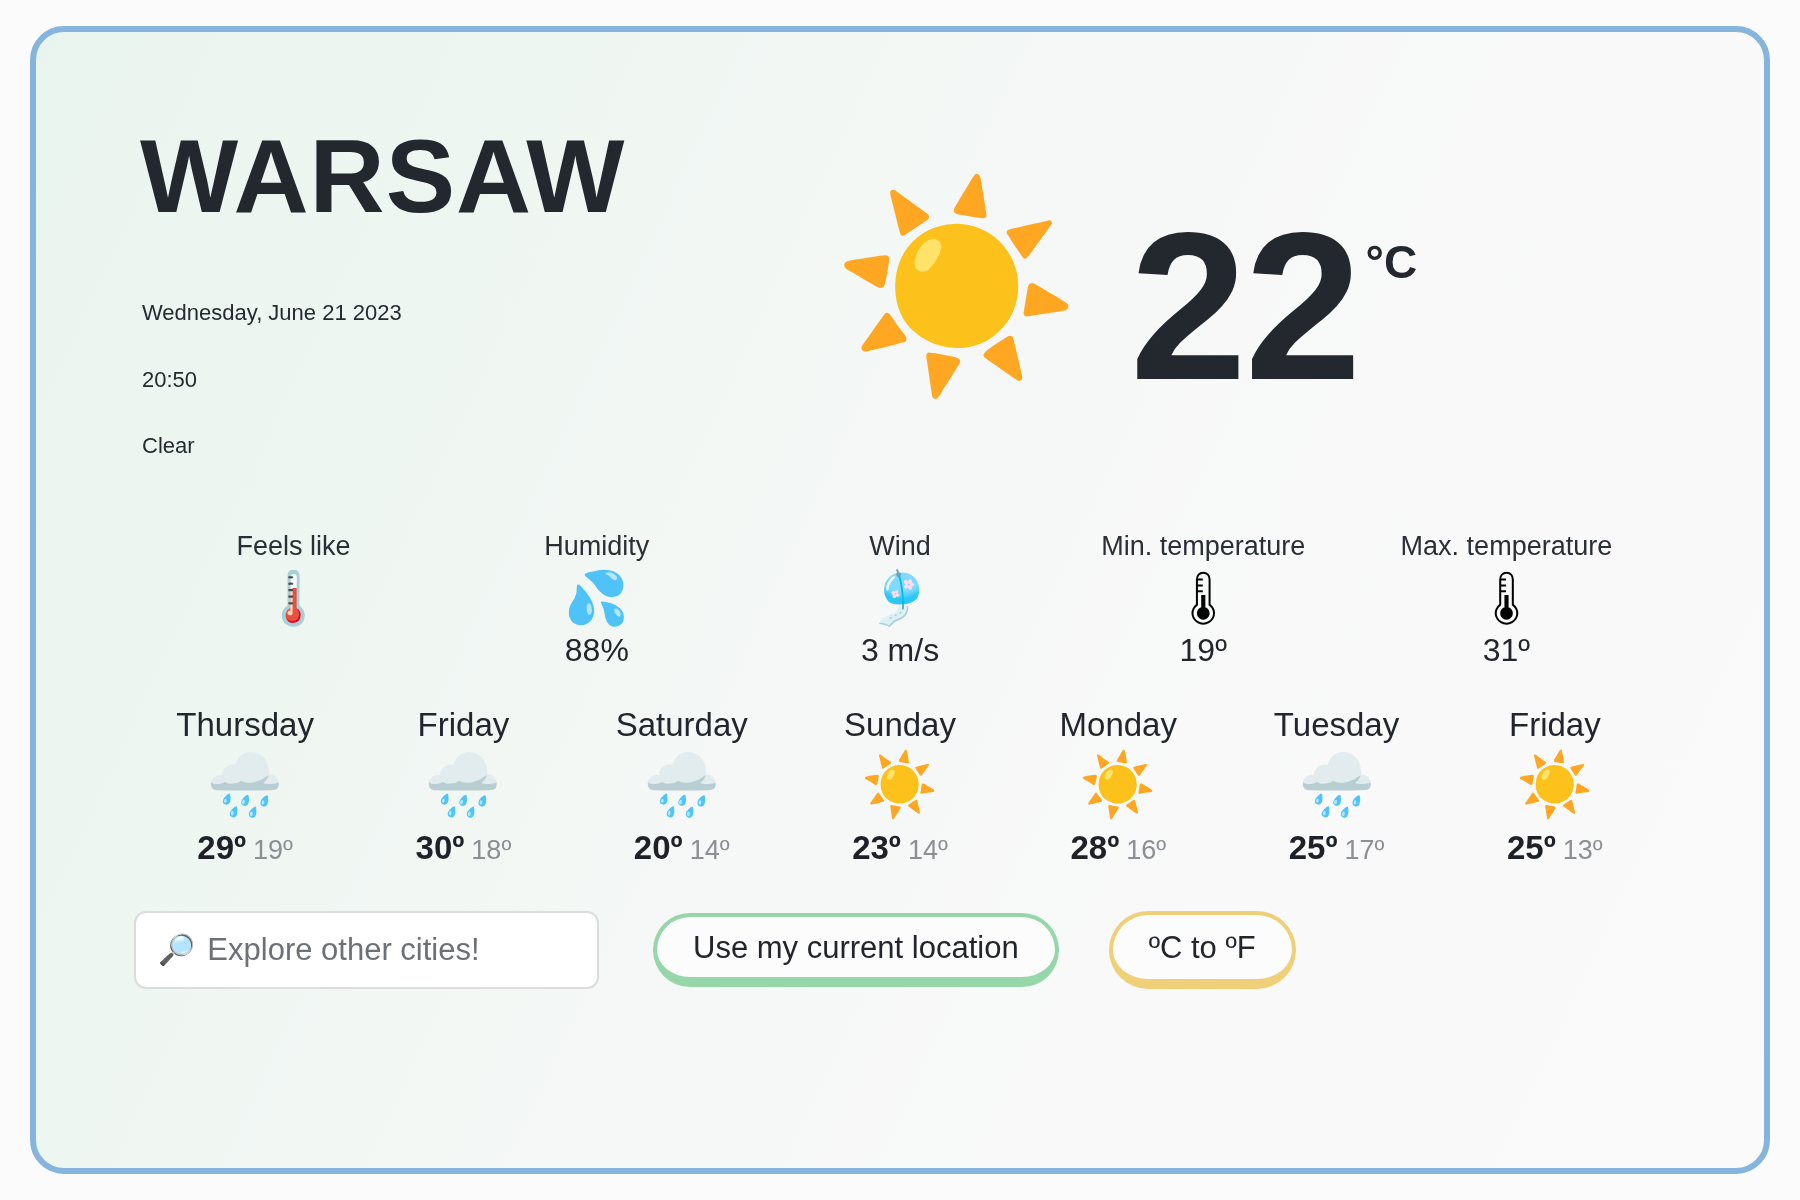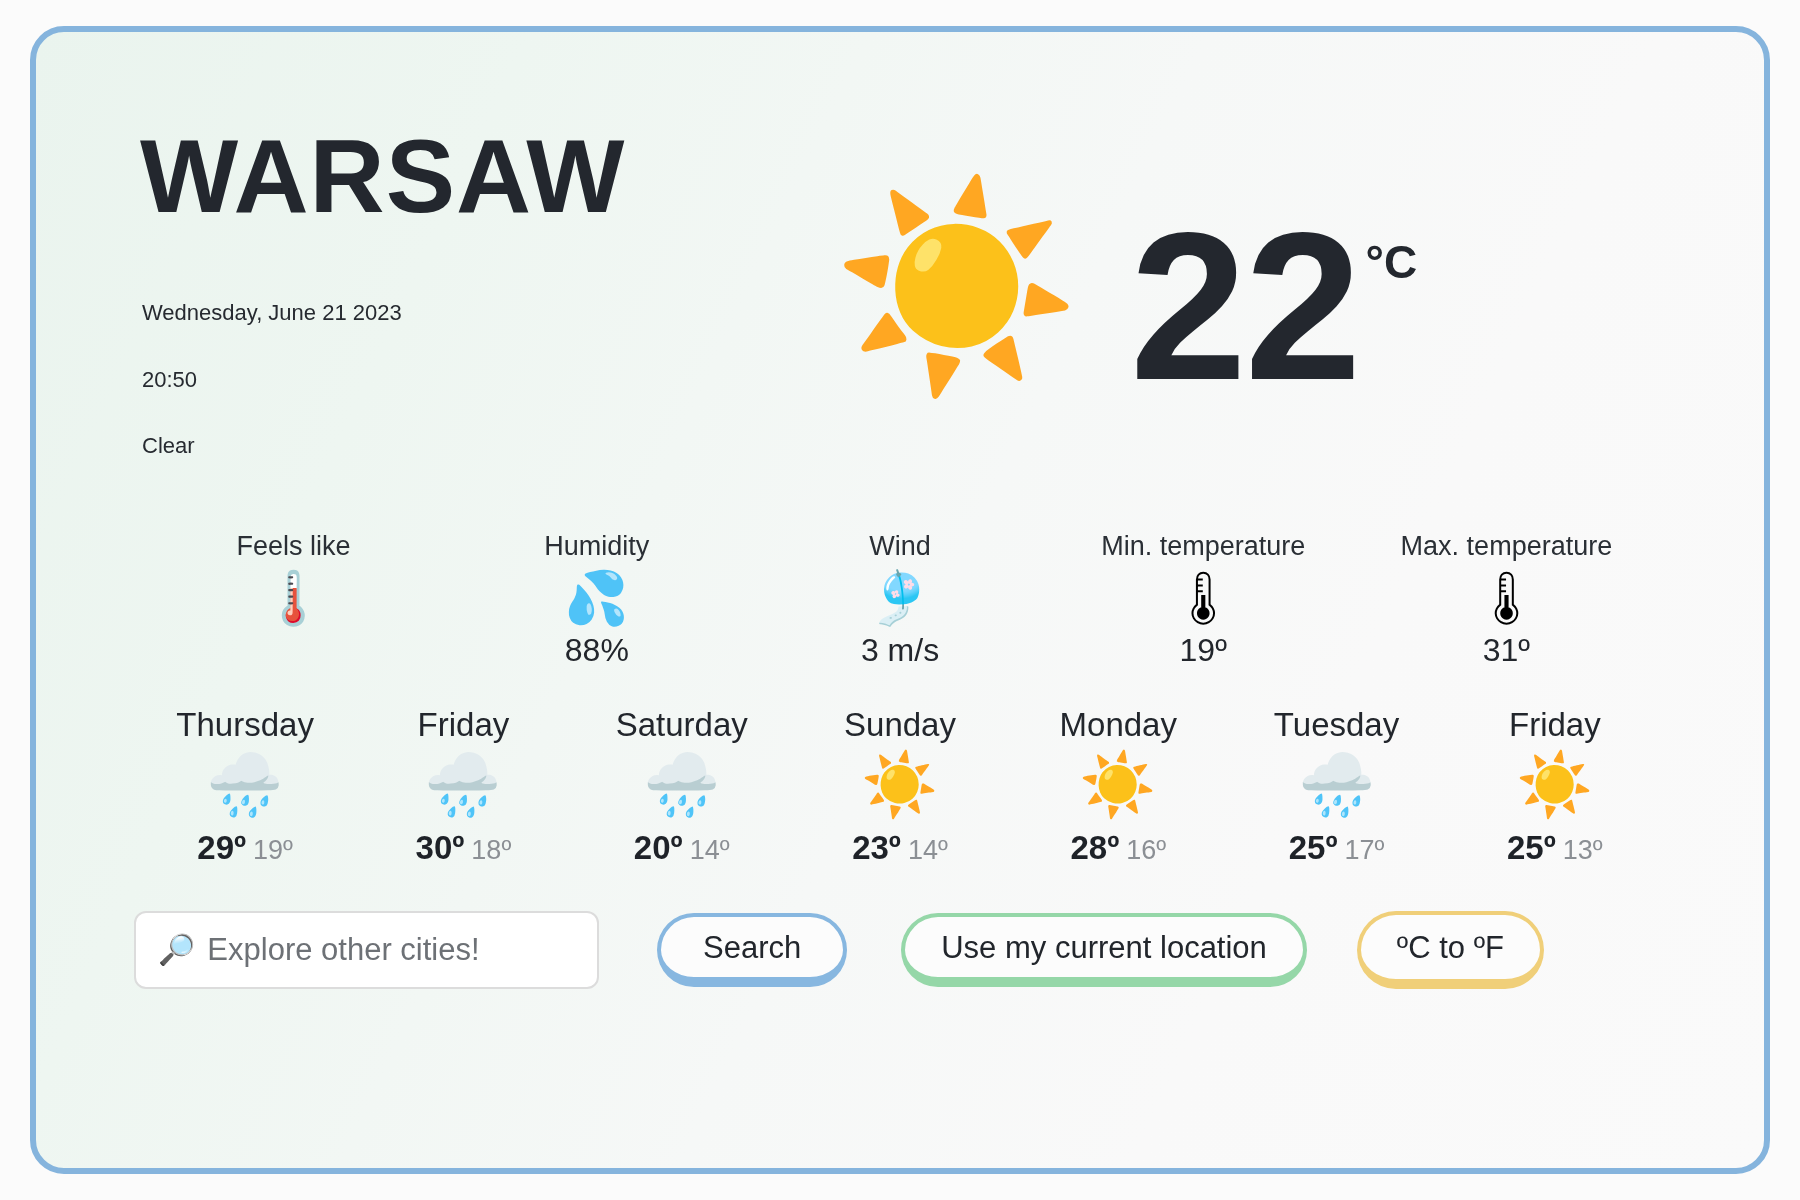--- a/index.html
+++ b/index.html
@@ -302,19 +302,18 @@
           <div class="fc-icon">☀️</div>
           <div class="fc-temps"><span class="fc-high">25º</span><span class="fc-low">13º</span></div>
         </div>
       </div>
 
     <div class="controls">
       <div class="search-field">
         <span class="search-glyph">🔎</span>
         <input class="search-input" type="text" placeholder="Explore other cities!" style="">
       </div>
-      <button class="btn btn-search">Search</button>
       <button class="btn btn-location">Use my current location</button>
       <button class="btn btn-convert">ºC to ºF</button>
     </div>
 
   </div>
 </div>
 
 </body></html>

